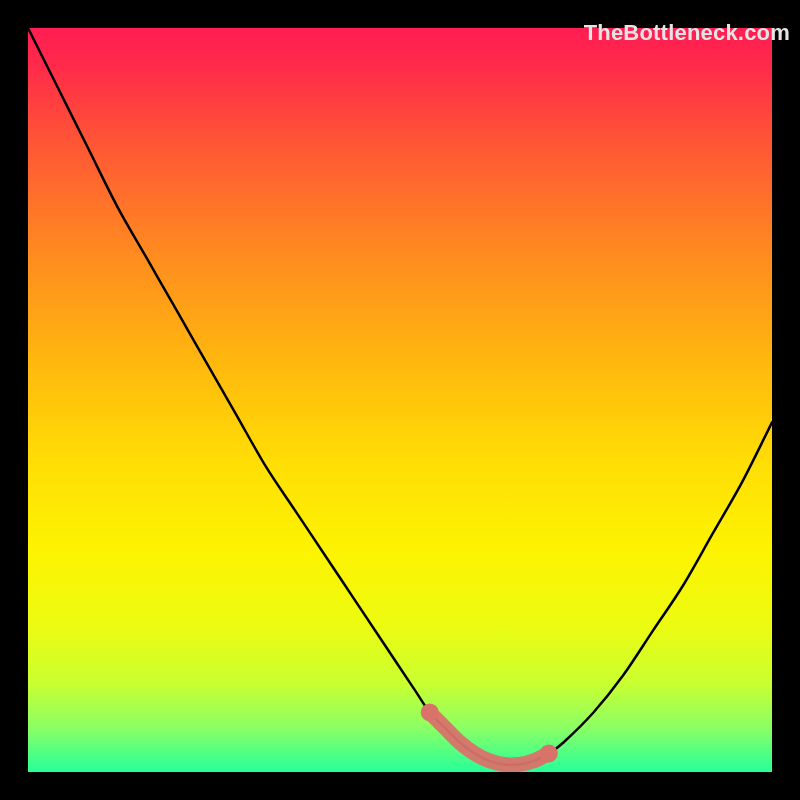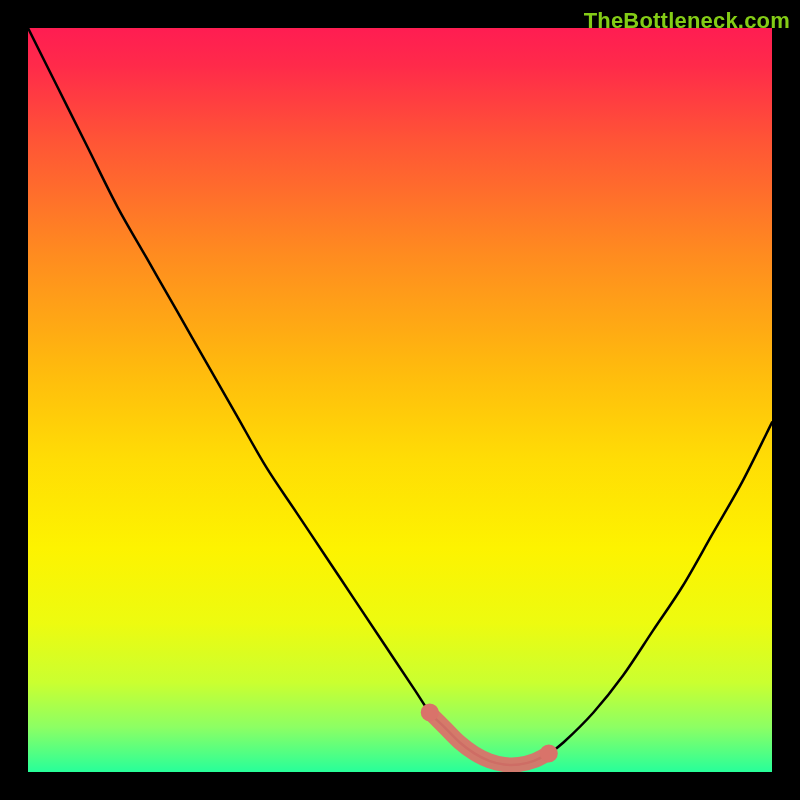--- a/index.html
+++ b/index.html
@@ -14,23 +14,23 @@
   .frame {
     position: absolute;
     left: 0;
     top: 0;
     width: 800px;
     height: 800px;
     background: #000;
   }
   .watermark {
     position: absolute;
-    top: 8px;
+    top: 20px;
     right: 10px;
-    color: #84cc16;
+    color: #e5e5e5;
     font-size: 22px;
     font-weight: 600;
     letter-spacing: 0.2px;
     z-index: 10;
   }
   .plot {
     position: absolute;
     left: 28px;
     top: 28px;
     width: 744px;

